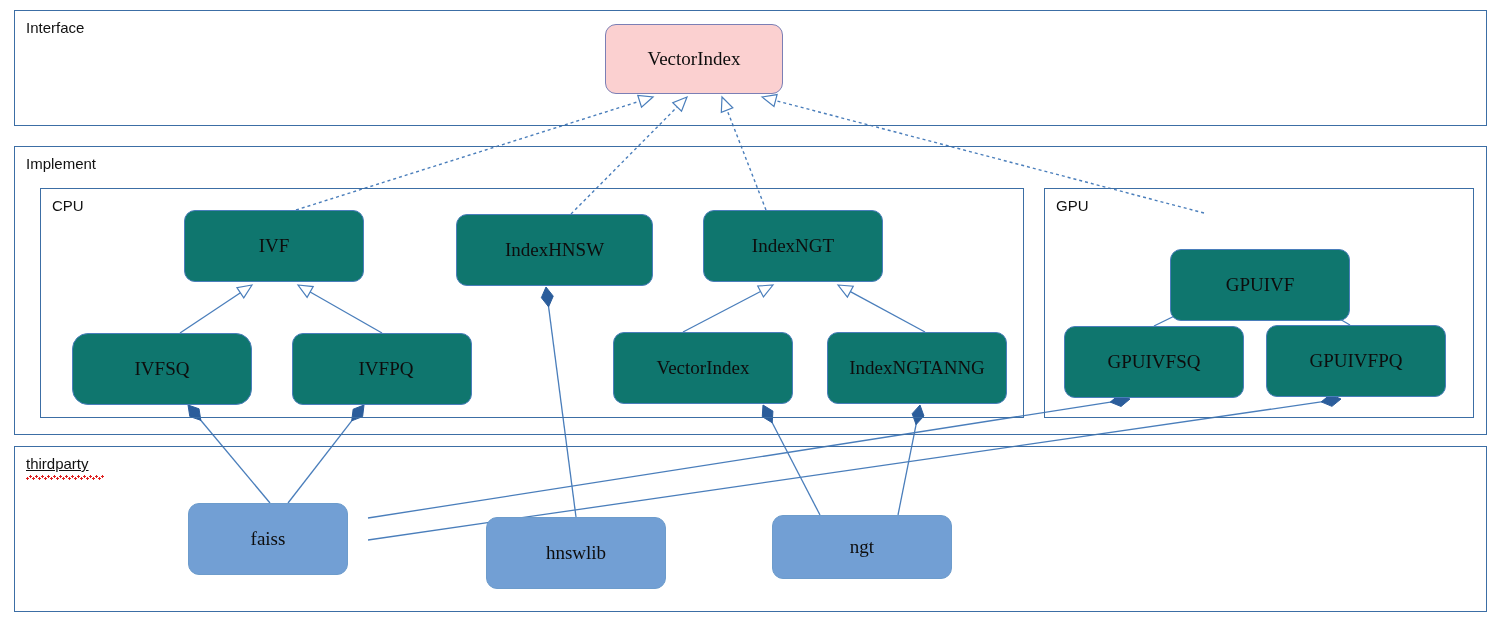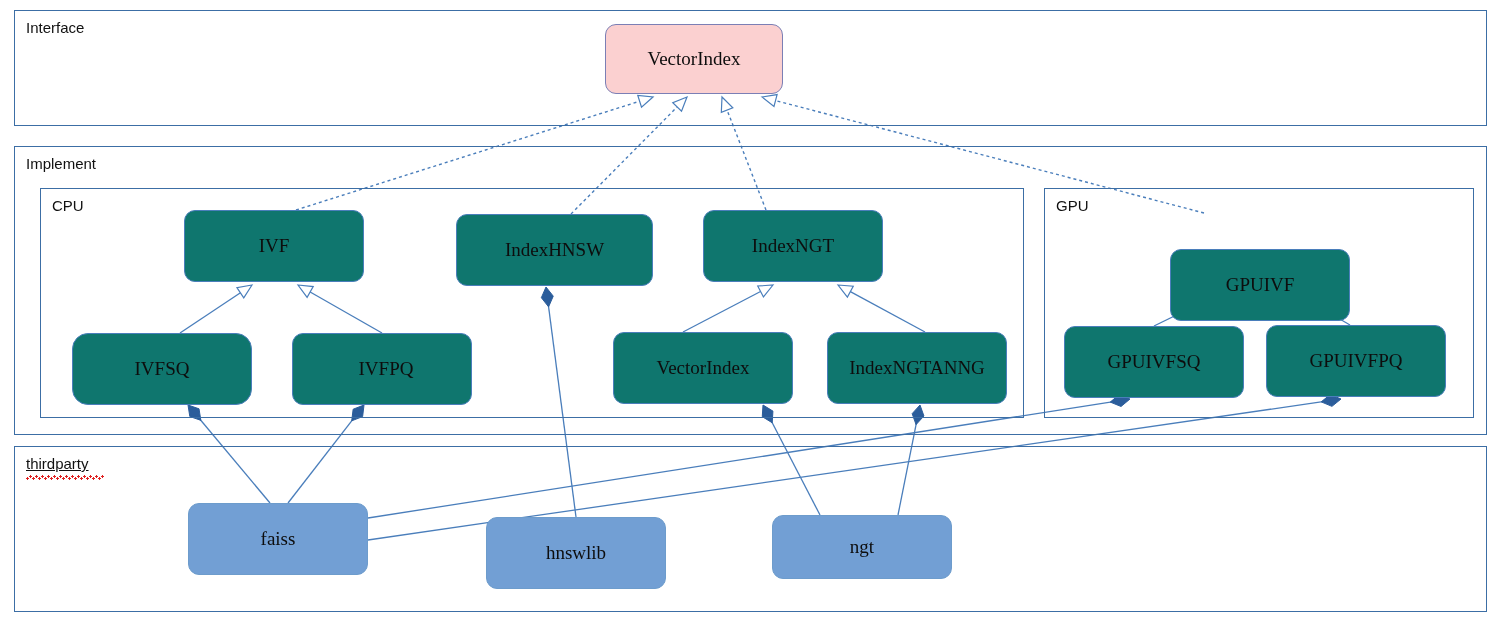--- a/index.html
+++ b/index.html
@@ -121,18 +121,18 @@
       <div class="node impl" style="left: 184px; top: 210px; width: 180px; height: 72px;">IVF</div>
       <div class="node impl" style="left: 456px; top: 214px; width: 197px; height: 72px;">IndexHNSW</div>
       <div class="node impl" style="left: 703px; top: 210px; width: 180px; height: 72px;">IndexNGT</div>
       <div class="node impl" style="left: 1170px; top: 213px; width: 180px; height: 72px; margin-top: 36px;">GPUIVF</div>
       <div class="node impl" style="left: 72px; top: 333px; width: 180px; height: 72px; border-radius: 16px;">IVFSQ</div>
       <div class="node impl" style="left: 292px; top: 333px; width: 180px; height: 72px; padding-left: 8px;">IVFPQ</div>
       <div class="node impl" style="left: 613px; top: 332px; width: 180px; height: 72px;">VectorIndex</div>
       <div class="node impl" style="left: 827px; top: 332px; width: 180px; height: 72px;">IndexNGTANNG</div>
       <div class="node impl" style="left: 1064px; top: 326px; width: 180px; height: 72px;">GPUIVFSQ</div>
       <div class="node impl" style="left: 1266px; top: 325px; width: 180px; height: 72px;">GPUIVFPQ</div>
-      <div class="node third" style="left: 188px; top: 503px; width: 180px; height: 72px;">faiss</div>
+      <div class="node third" style="left: 188px; top: 503px; width: 160px; height: 72px;">faiss</div>
       <div class="node third" style="left: 486px; top: 517px; width: 180px; height: 72px;">hnswlib</div>
       <div class="node third" style="left: 772px; top: 515px; width: 180px; height: 64px;">ngt</div>
     </div>
 
 </div>
 
 </body></html>

